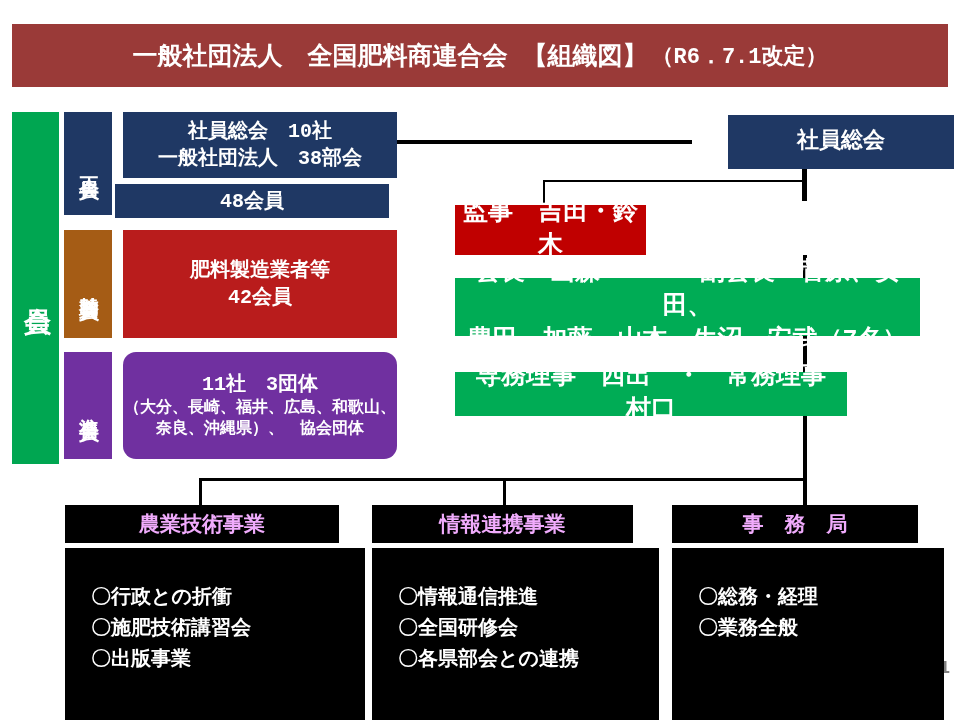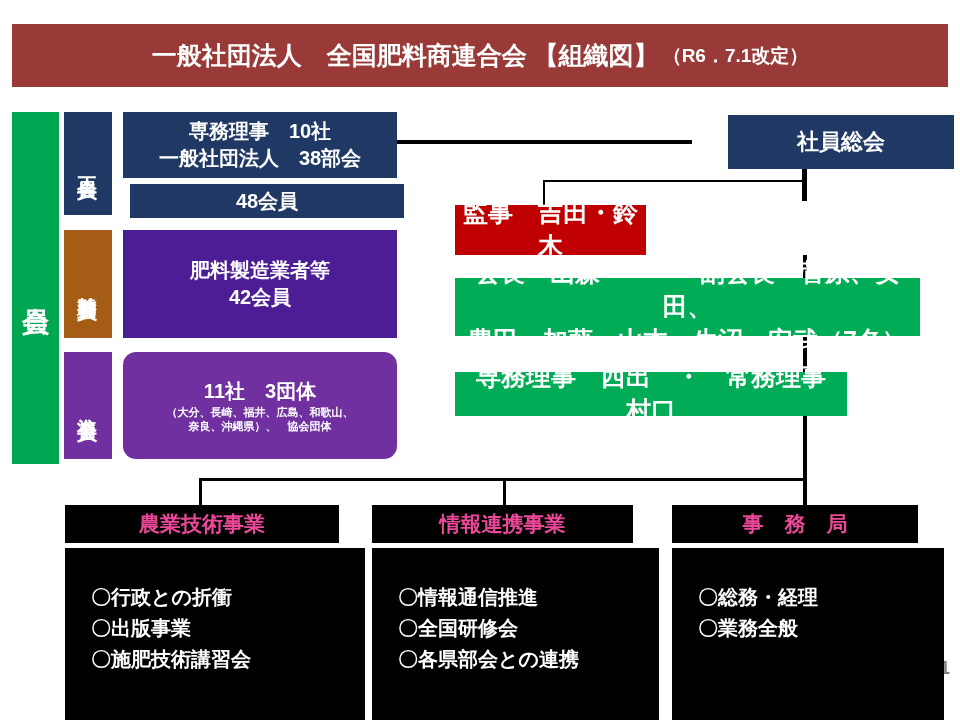--- a/index.html
+++ b/index.html
@@ -1,77 +1,77 @@
 <!DOCTYPE html>
 <html><head>
 <meta charset="utf-8">
 <style>
   html,body { margin:0; padding:0; background:#fff; }
   .slide {
     position:relative; width:960px; height:720px; background:#ffffff;
-    font-family:Liberation Sans, sans-serif; overflow:hidden;
+    font-family:Liberation Mono, monospace; overflow:hidden;
   }
   .box {
     position:absolute; box-sizing:border-box; color:#ffffff; font-weight:bold;
     display:flex; flex-direction:column; align-items:center; justify-content:center;
     text-align:center; line-height:1.35; z-index:2;
   }
   .vlabel {
     position:absolute; box-sizing:border-box; color:#ffffff; font-weight:bold;
     display:flex; align-items:center; justify-content:center;
     writing-mode:vertical-rl; text-orientation:upright;
     letter-spacing:2px; z-index:2;
   }
   .line { position:absolute; background:#000; z-index:1; }
   .header {
     position:absolute; left:12px; top:24px; width:936px; height:63px;
     display:flex; align-items:center; justify-content:center; color:#fff; font-weight:bold;
   }
   .header .t { font-size:25px; }
-  .header .r { font-size:19px; margin-left:4px; }
+  .header .r { font-size:22px; margin-left:4px; }
   .dept-title {
-    position:absolute; height:38px; background:#000; color:#ec4899; font-weight:bold;
+    position:absolute; height:38px; background:#000; color:#f0abfc; font-weight:bold;
     font-size:21px; display:flex; align-items:center; justify-content:center; z-index:2;
   }
   .dept-body {
     position:absolute; height:147px; background:#000; color:#fff; font-weight:bold;
     font-size:20px; z-index:2; padding:34px 0 0 26px; text-align:left;
   }
   .dept-body div { line-height:1.55; white-space:nowrap; }
   .page-num {
     position:absolute; left:914px; top:658px; width:36px; text-align:right;
     color:#808080; font-weight:bold; font-size:18px;
   }
   .fs20 { font-size:20px; }
   .fs19 { font-size:25px; }
   .fs22 { font-size:22px;margin-left:36px; }
-  .small { font-size:11px; line-height:1.3; }
+  .small { font-size:16px; line-height:1.3; }
   .sub { font-size:15px; }
 </style>
 </head>
 <body>
 
 <div class="slide">
 
   <div class="header" style="background-color: rgb(154, 58, 56);">
     <span class="t">一般社団法人　全国肥料商連合会 【組織図】</span>
     <span class="r">（R6．7.1改定）</span>
   </div>
 
   <div class="vlabel" style="left: 12px; top: 112px; width: 47px; height: 352px; font-size: 27px; background-color: rgb(0, 166, 81);">会員</div>
 
   <div class="vlabel" style="left: 64px; top: 112px; width: 48px; height: 103px; font-size: 20px; background-color: rgb(31, 56, 100);">正会員</div>
   <div class="box fs20" style="left: 123px; top: 112px; width: 274px; height: 66px; background-color: rgb(31, 56, 100);">
-    <div>専務理事　10社</div>
+    <div>社員総会　10社</div>
     <div>一般社団法人　38部会</div>
   </div>
-  <div class="box fs20" style="left: 130px; top: 184px; width: 274px; height: 34px; background-color: rgb(31, 56, 100);">48会員</div>
+  <div class="box fs20" style="left: 115px; top: 184px; width: 274px; height: 34px; background-color: rgb(31, 56, 100);">48会員</div>
 
   <div class="vlabel" style="left: 64px; top: 230px; width: 48px; height: 108px; font-size: 20px; background-color: rgb(165, 92, 21);">賛助会員</div>
-  <div class="box fs20" style="left: 123px; top: 230px; width: 274px; height: 108px; background-color: #4c1d95;">
+  <div class="box fs20" style="left: 123px; top: 230px; width: 274px; height: 108px; background-color: #b91c1c;">
     <div>肥料製造業者等</div>
     <div>42会員</div>
   </div>
 
   <div class="vlabel" style="left: 64px; top: 352px; width: 48px; height: 107px; font-size: 20px; background-color: rgb(112, 48, 160);">準会員</div>
   <div class="box" style="left: 123px; top: 352px; width: 274px; height: 107px; background-color: rgb(112, 48, 160); border-radius: 13px;">
     <div class="fs20">11社　3団体</div>
     <div class="small">（大分、長崎、福井、広島、和歌山、</div>
     <div class="small">奈良、沖縄県）、　協会団体</div>
   </div>
@@ -93,22 +93,22 @@
   <div class="line" style="left:543px; top:180px; width:263px; height:2px;"></div>
   <div class="line" style="left:543px; top:180px; width:2px; height:26px;"></div>
   <div class="line" style="left:803px; top:255px; width:4px; height:251px;"></div>
   <div class="line" style="left:199px; top:478px; width:608px; height:3px;"></div>
   <div class="line" style="left:199px; top:478px; width:3px; height:28px;"></div>
   <div class="line" style="left:503px; top:478px; width:3px; height:28px;"></div>
 
   <div class="dept-title" style="left:65px; top:505px; width:274px;">農業技術事業</div>
   <div class="dept-body" style="left:65px; top:548px; width:274px;">
     <div>〇行政との折衝</div>
+    <div>〇施肥技術講習会</div>
     <div>〇出版事業</div>
-    <div>〇施肥技術講習会</div>
   </div>
 
   <div class="dept-title" style="left:372px; top:505px; width:261px;">情報連携事業</div>
   <div class="dept-body" style="left:372px; top:548px; width:261px;">
     <div>〇情報通信推進</div>
     <div>〇全国研修会</div>
     <div>〇各県部会との連携</div>
   </div>
 
   <div class="dept-title" style="left:672px; top:505px; width:246px;">事　務　局</div>

